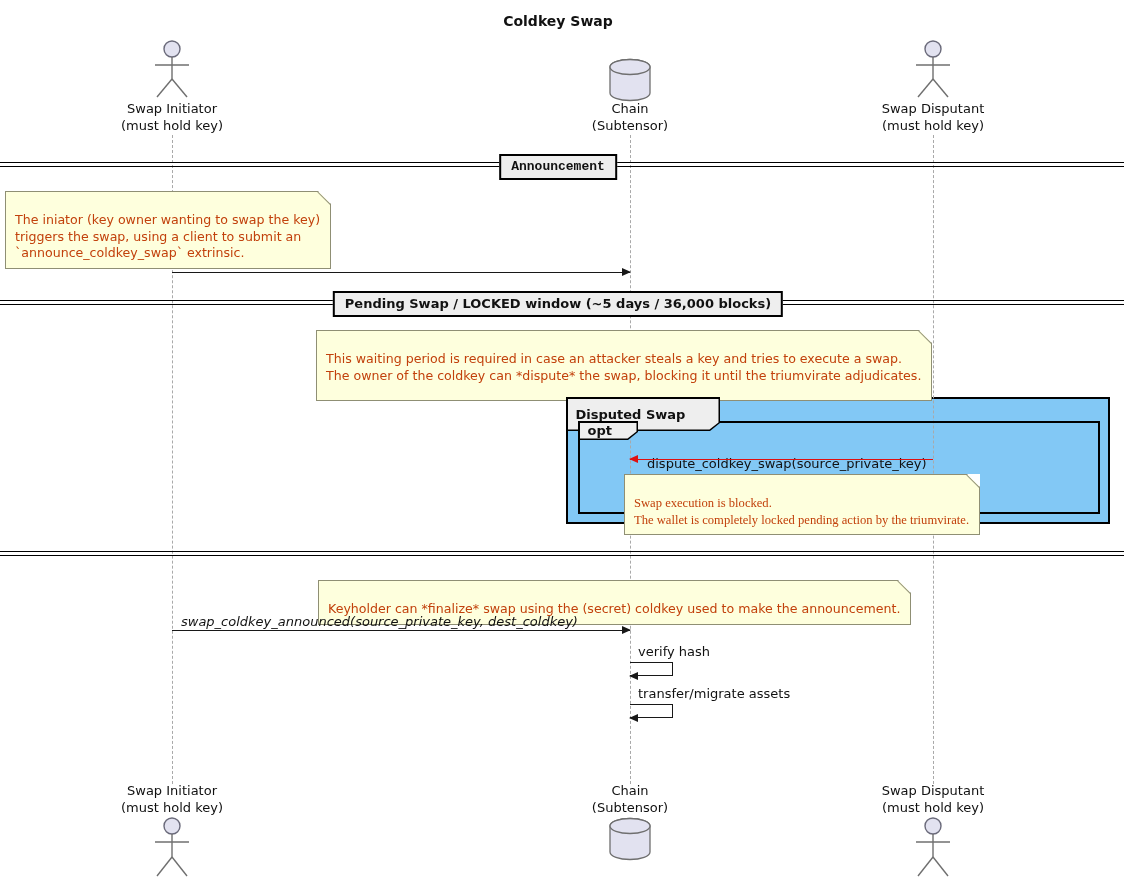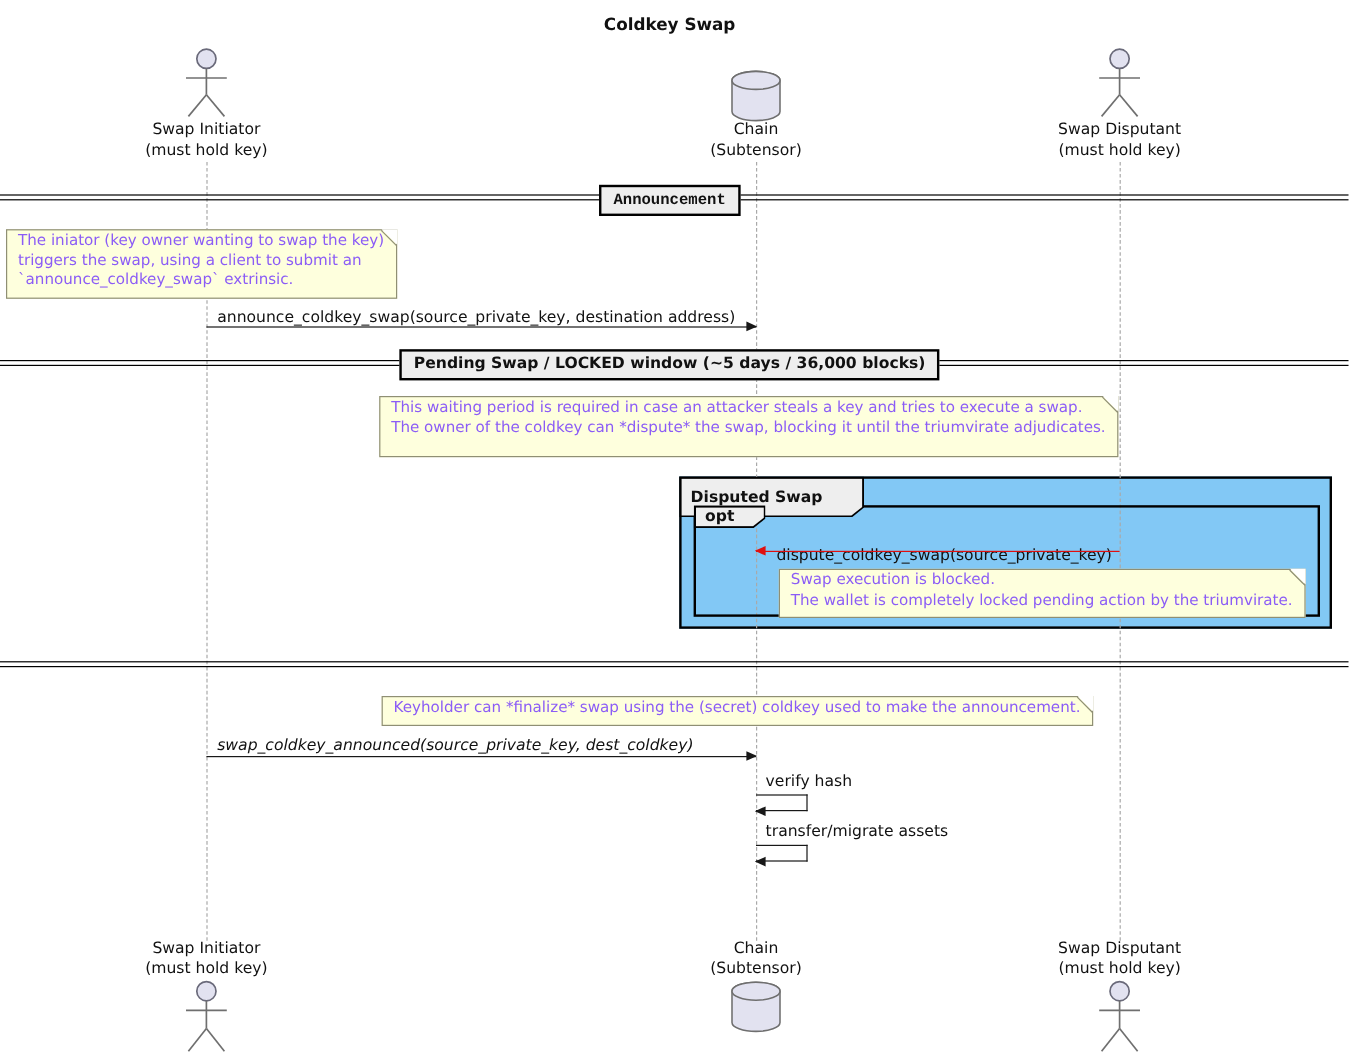--- a/index.html
+++ b/index.html
@@ -40,22 +40,22 @@
   .divlabel {
     position:absolute; left:558px; transform:translateX(-50%);
     background:#EEEEEE; border:2px solid #000;
     padding:3px 10px 4px 10px; font-size:13px; font-weight:bold;
     white-space:nowrap; z-index:4;
   }
 
   
   .note {
     position:absolute; background:#FEFFDD; border:1px solid #8f8f74;
-    padding:0 10px 6px 9px; font-size:12.6px; line-height:16.5px;
-    color:#8b5cf6; width:max-content; white-space:nowrap; z-index:4;
+    padding:20px 10px 6px 9px; font-size:12.6px; line-height:16.5px;
+    color:#c2410c; width:max-content; white-space:nowrap; z-index:4;
   }
   .note::before {
     content:""; position:absolute; top:-1px; right:-1px; width:0; height:0;
     border-style:solid; border-width:0 13px 13px 0;
     border-color:#ffffff #ffffff transparent transparent;
   }
   .note::after {
     content:""; position:absolute; top:6px; right:-3px;
     width:18.4px; height:0; border-top:1px solid #8f8f74;
     transform:rotate(45deg);
@@ -156,21 +156,20 @@
 
   <div class="divline" style="top:162px;"></div>
   <div class="divlabel" style="top:154px;font-family:Liberation Mono, monospace;">Announcement</div>
 
   <div class="note" style="left:5px; top:191px;">
     <div>The iniator (key owner wanting to swap the key)</div>
     <div>triggers the swap, using a client to submit an</div>
     <div>`announce_coldkey_swap` extrinsic.</div>
   </div>
 
-  <div class="msg-label" style="left:181px; top:257px;">announce_coldkey_swap(source_private_key, destination address)</div>
   <div class="msg-line" style="left:172px; top:272px; width:458px;">
     <span class="ah right"></span>
   </div>
 
   <div class="divline" style="top:300px;"></div>
   <div class="divlabel" style="top:291px;">Pending Swap / LOCKED window (~5 days / 36,000 blocks)</div>
 
   <div class="note" style="left:316px; top:330px; padding-bottom:16px;">
     <div>This waiting period is required in case an attacker steals a key and tries to execute a swap.</div>
     <div>The owner of the coldkey can *dispute* the swap, blocking it until the triumvirate adjudicates.</div>
@@ -183,21 +182,21 @@
   <div class="opt-frame" style="left:578px; top:421px; width:522px; height:93px;"></div>
   <div class="ptab" style="left:578px; top:421px; width:60px; height:19px;">
     <div class="ptab-in">opt</div>
   </div>
 
   <div class="msg-label" style="left:647px; top:443px;margin-top:13px;">dispute_coldkey_swap(source_private_key)</div>
   <div class="msg-line red" style="left:630px; top:459px; width:303px;">
     <span class="ah left"></span>
   </div>
 
-  <div class="note" style="left:649px; top:474px;">
+  <div class="note" style="left:624px; top:474px;font-family:Liberation Serif, serif;">
     <div>Swap execution is blocked.</div>
     <div>The wallet is completely locked pending action by the triumvirate.</div>
   </div>
 
   <div class="divline" style="top:551px;"></div>
 
   <div class="note" style="left:318px; top:580px;">
     <div>Keyholder can *finalize* swap using the (secret) coldkey used to make the announcement.</div>
   </div>
 

